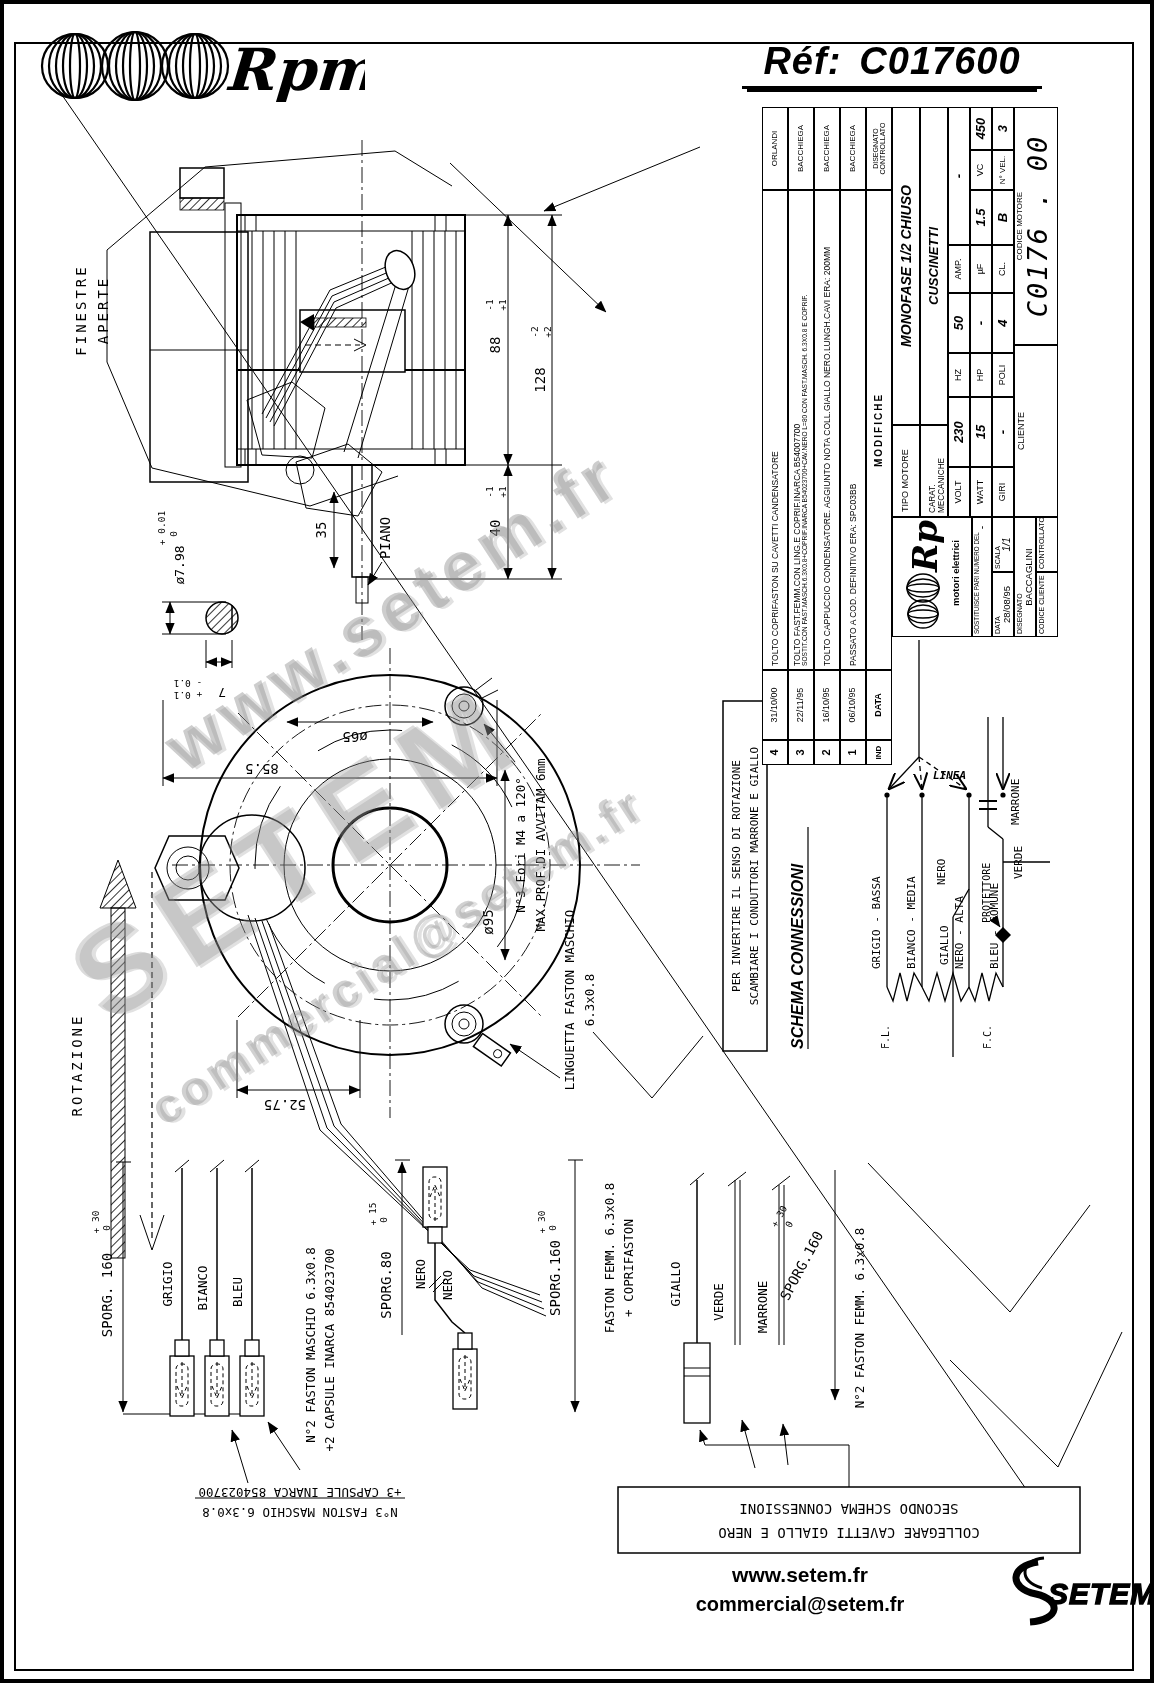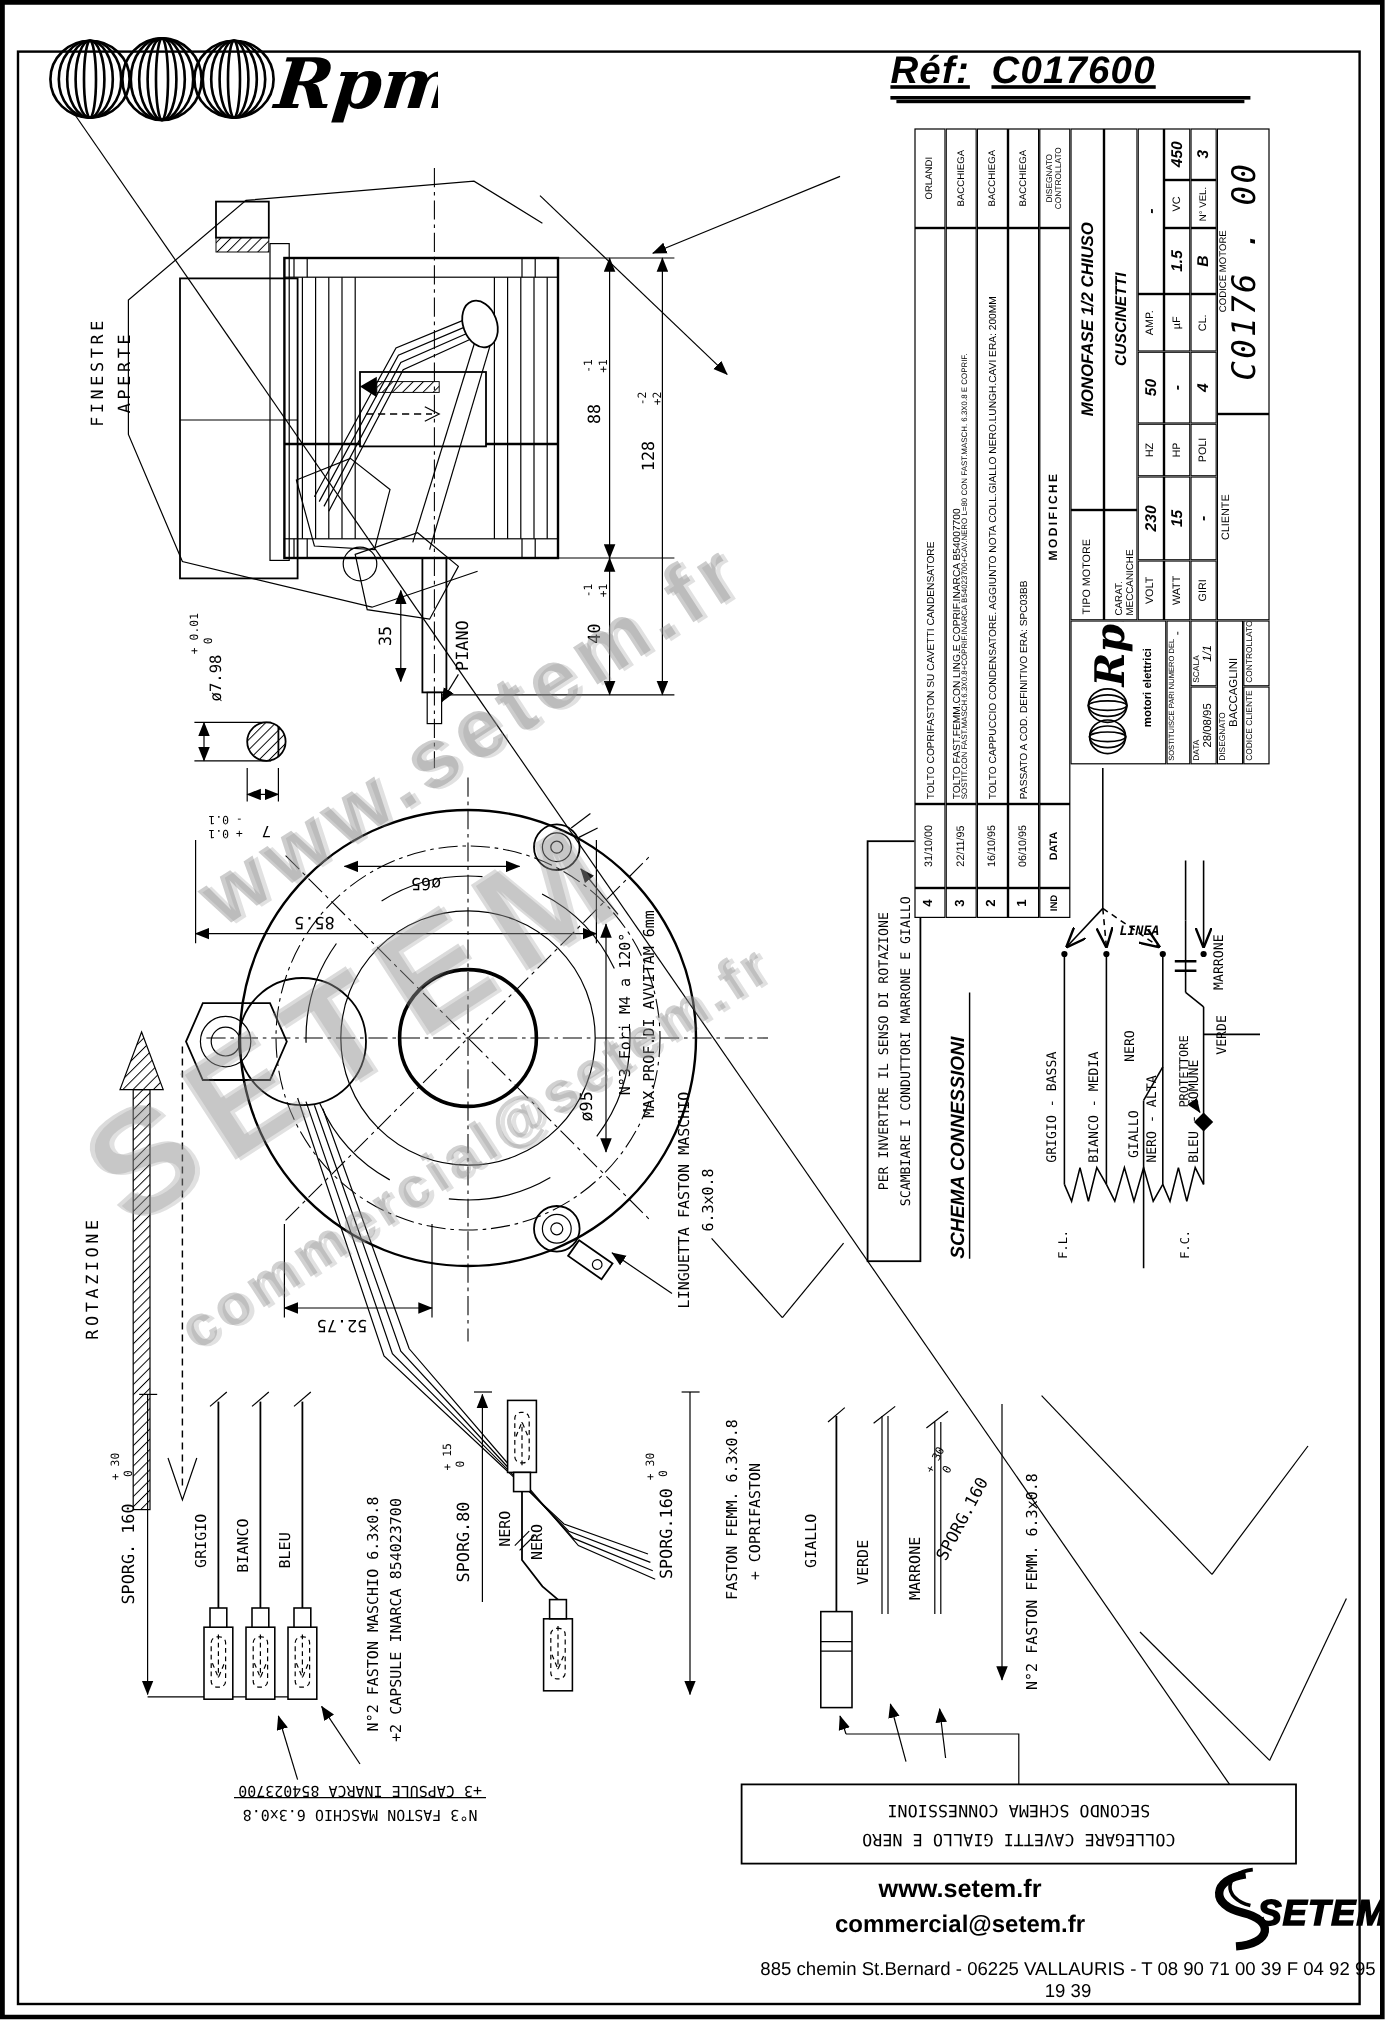--- a/index.html
+++ b/index.html
@@ -1,23 +1,23 @@
 <!DOCTYPE html>
 <html><head>
 <meta charset="utf-8">
 <style>
   html,body{margin:0;padding:0;background:#fff;}
   .page{position:relative;width:1154px;height:1683px;background:#fff;overflow:hidden;
         font-family:"Liberation Sans",sans-serif;color:#000;box-shadow:inset 0 0 0 4px #000;}
   svg text{fill:#000;}
   
   .hdr-logo{position:absolute;left:35px;top:20px;width:330px;height:88px;}
-  .ref{position:absolute;left:742px;top:40px;width:300px;text-align:left;
-       font-style:italic;font-weight:bold;font-size:32px;letter-spacing:1px;
-       border-bottom:3px solid #000;box-shadow:0 8px 0 -5px #000;padding-bottom:3px;text-decoration:underline;}
+  .ref{position:absolute;left:742px;top:40px;width:300px;text-align:center;
+       font-style:italic;font-weight:bold;font-size:38px;letter-spacing:1px;
+       border-bottom:3px solid #000;box-shadow:0 8px 0 -5px #000;padding-bottom:3px;}
   .ref .lbl{margin-right:18px;}
   
   .wm{position:absolute;transform:rotate(-33deg);transform-origin:0 0;font-weight:bold;
       pointer-events:none;z-index:40;white-space:nowrap;
       text-shadow:3px 3px 0 rgba(120,120,120,.22);}
   .wm1{left:150px;top:720px;font-size:70px;letter-spacing:6px;color:rgba(145,145,145,.45);}
   .wm2{left:45px;top:930px;font-size:124px;letter-spacing:16px;color:rgba(150,150,150,.34);}
   .wm3{left:140px;top:1090px;font-size:48px;letter-spacing:4px;color:rgba(145,145,145,.42);}
   
   .tblock{position:absolute;left:762px;top:765px;width:658px;height:296px;
@@ -639,20 +639,19 @@
   <line x1="140" y1="276" x2="130" y2="283" stroke="#000" stroke-width="1" marker-end="url(#ma)"></line>
   <text class="sc" x="178" y="305">VERDE</text>
   <text class="sc" x="232" y="302">MARRONE</text>
   <text class="scs" x="8" y="172">F.L.</text>
   <text class="scs" x="8" y="274">F.C.</text>
   <text class="sc" transform="translate(278,216) rotate(90)" font-style="italic" font-weight="bold">LINEA</text>
 </svg>
 
 <div class="fsite">www.setem.fr</div>
 <div class="fmail">commercial@setem.fr</div>
-<div class="faddr">885 chemin St.Bernard  -  06225 VALLAURIS  -  T 08 90 71 00 39   F 04 92 95 19 39</div>
 <svg class="slogo" width="150" height="80" viewBox="0 0 150 80">
   <path d="M38,10 C10,14 8,36 36,42 C62,48 60,68 30,70" fill="none" stroke="#000" stroke-width="7"></path>
   <path d="M44,6 C20,8 18,30 42,36" fill="none" stroke="#000" stroke-width="3"></path>
   <text x="48" y="52" font-family="Liberation Sans, sans-serif" font-style="italic" font-weight="bold" font-size="30" fill="#fff" stroke="#000" stroke-width="1.4" letter-spacing="1">SETEM</text>
 </svg>
 
 </div>
 
 </body></html>

